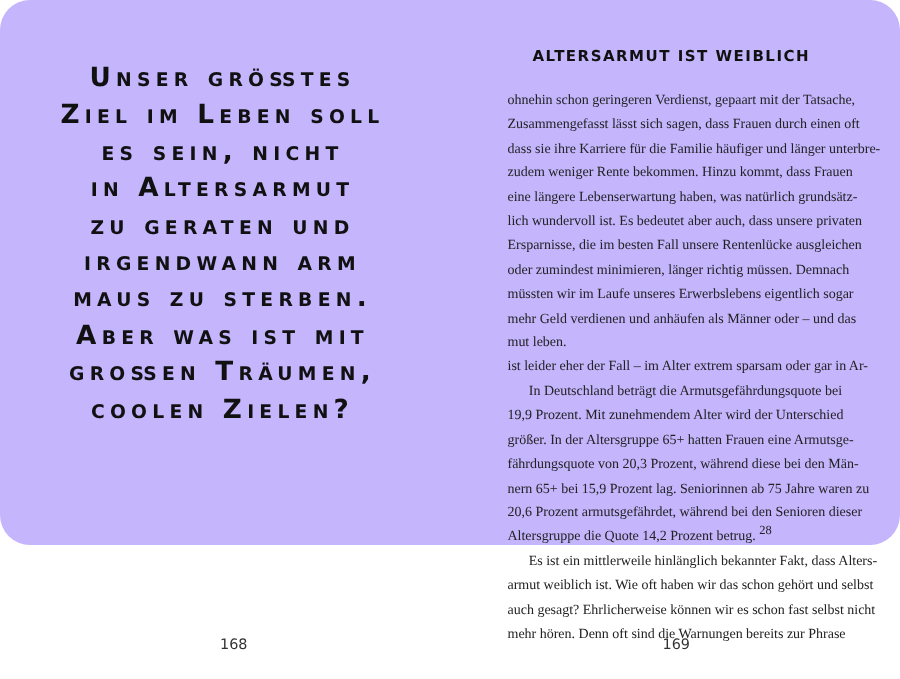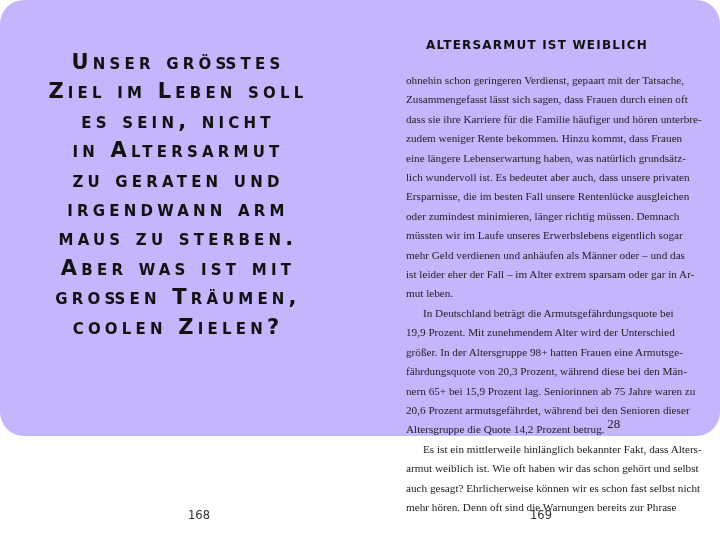--- a/index.html
+++ b/index.html
@@ -57,30 +57,30 @@
       top: 71px;
       font-family: "Liberation Serif", serif;
       font-size: 11.2px;
       line-height: 19.4px;
       color: #222222;
     }
     .para { text-align: justify; text-align-last: left; }
     .para-line { display: block; white-space: nowrap; text-align: justify; text-align-last: justify; }
     .para-line.last { text-align-last: left; }
     .indent { text-indent: 17px; }
-    .footnote-ref { font-size: 13px; vertical-align: super; line-height: 0; }
+    .footnote-ref { font-size: 10px; vertical-align: super; line-height: 0; }
 
     .page-number {
       position: absolute;
       top: 508px;
       font-family: "DejaVu Sans", sans-serif;
       font-size: 11.5px;
       color: #333333;
     }
-    .page-left .page-number { left: 176px; margin-left: 12px; }
+    .page-left .page-number { left: 176px; }
     .page-right .page-number { left: 170px; }
   </style>
 </head>
 <body>
 
 <div class="spread">
 
   <div class="page page-left">
     <div class="quote">
       <span class="quote-line">Unser größtes</span>
@@ -98,36 +98,36 @@
   </div>
 
   <div class="page page-right">
     <h2 class="heading">Altersarmut ist weiblich</h2>
 
     <div class="body-text">
 
       <div class="para">
         <span class="para-line">ohnehin schon geringeren Verdienst, gepaart mit der Tatsache,</span>
         <span class="para-line">Zusammengefasst lässt sich sagen, dass Frauen durch einen oft</span>
-        <span class="para-line">dass sie ihre Karriere für die Familie häufiger und hören unterbre-</span>
+        <span class="para-line">dass sie ihre Karriere für die Familie häufiger und länger unterbre-</span>
         <span class="para-line">zudem weniger Rente bekommen. Hinzu kommt, dass Frauen</span>
         <span class="para-line">eine längere Lebenserwartung haben, was natürlich grundsätz-</span>
         <span class="para-line">lich wundervoll ist. Es bedeutet aber auch, dass unsere privaten</span>
         <span class="para-line">Ersparnisse, die im besten Fall unsere Rentenlücke ausgleichen</span>
         <span class="para-line">oder zumindest minimieren, länger richtig müssen. Demnach</span>
         <span class="para-line">müssten wir im Laufe unseres Erwerbslebens eigentlich sogar</span>
         <span class="para-line">mehr Geld verdienen und anhäufen als Männer oder – und das</span>
+        <span class="para-line last">mut leben.</span>
         <span class="para-line">ist leider eher der Fall – im Alter extrem sparsam oder gar in Ar-</span>
-        <span class="para-line last">mut leben.</span>
       </div>
 
       <div class="para">
         <span class="para-line indent">In Deutschland beträgt die Armutsgefährdungsquote bei</span>
         <span class="para-line">19,9 Prozent. Mit zunehmendem Alter wird der Unterschied</span>
-        <span class="para-line">größer. In der Altersgruppe 98+ hatten Frauen eine Armutsge-</span>
+        <span class="para-line">größer. In der Altersgruppe 65+ hatten Frauen eine Armutsge-</span>
         <span class="para-line">fährdungsquote von 20,3 Prozent, während diese bei den Män-</span>
         <span class="para-line">nern 65+ bei 15,9 Prozent lag. Seniorinnen ab 75 Jahre waren zu</span>
         <span class="para-line">20,6 Prozent armutsgefährdet, während bei den Senioren dieser</span>
         <span class="para-line last"><span>Altersgruppe die Quote 14,2 Prozent betrug.</span> <sup class="footnote-ref">28</sup></span>
       </div>
 
       <div class="para">
         <span class="para-line indent">Es ist ein mittlerweile hinlänglich bekannter Fakt, dass Alters-</span>
         <span class="para-line">armut weiblich ist. Wie oft haben wir das schon gehört und selbst</span>
         <span class="para-line">auch gesagt? Ehrlicherweise können wir es schon fast selbst nicht</span>

